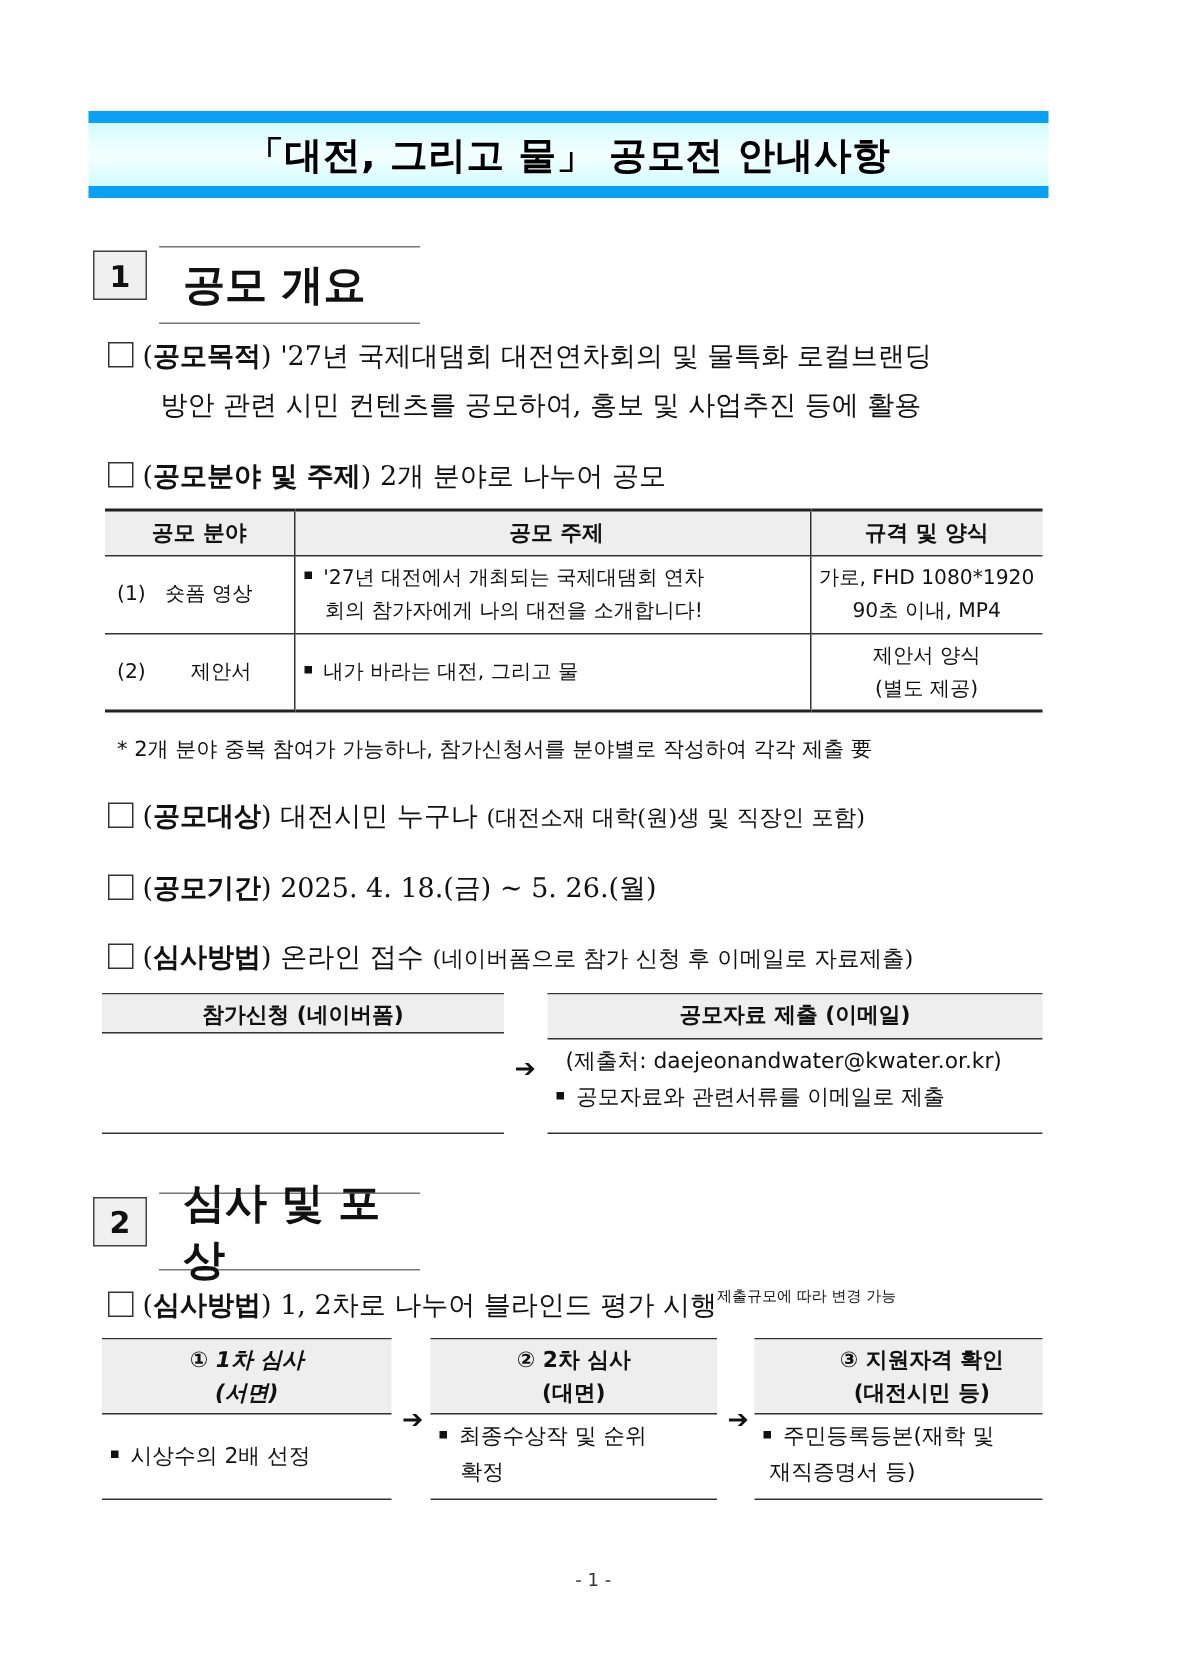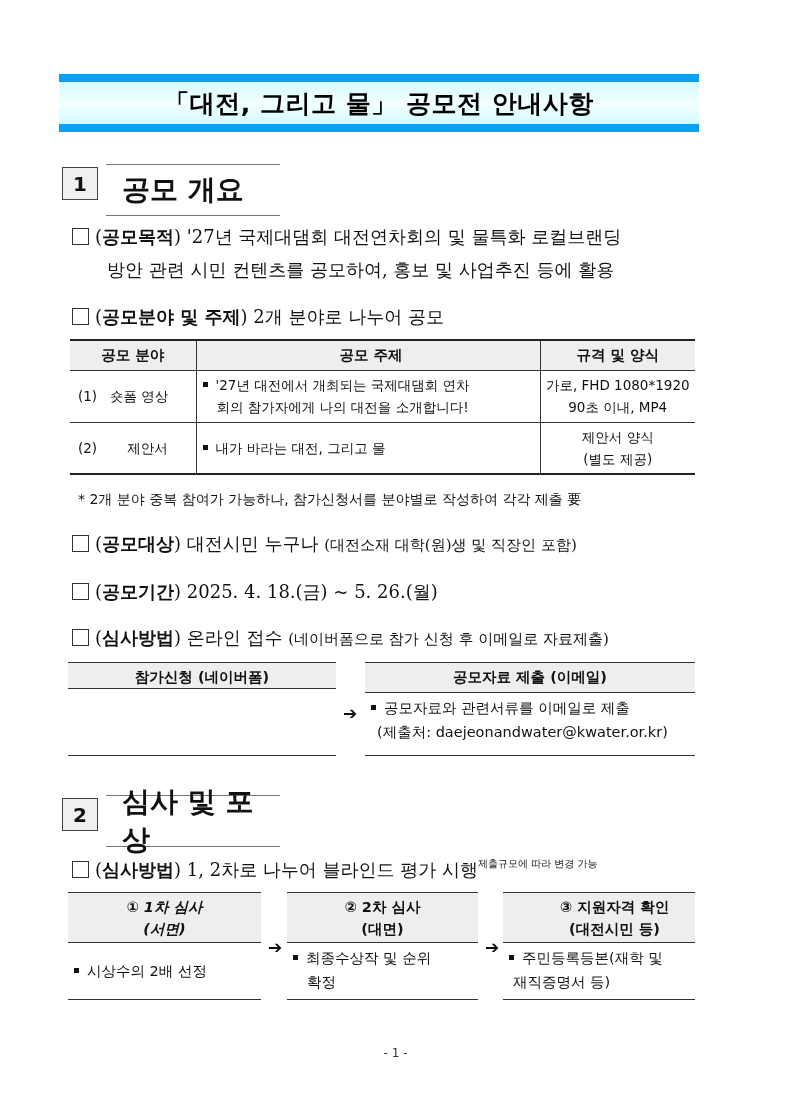--- a/index.html
+++ b/index.html
@@ -128,22 +128,22 @@
   <span class="box"></span>(<b style="font-family:'DejaVu Sans',sans-serif;">심사방법</b>) <span>온라인 접수</span> <span class="small">(네이버폼으로 참가 신청 후 이메일로 자료제출)</span>
 </div>
 
 <div class="fbox" style="left:68px; top:662px; width:268px; height:94px;">
   <div class="hd" style="height:26px; line-height:28px;">참가신청 (네이버폼)</div>
 </div>
 <div class="arrow" style="left:343px; top:703px;">➔</div>
 <div class="fbox" style="left:365px; top:662px; width:330px; height:94px;">
   <div class="hd" style="height:30px; line-height:28px;">공모자료 제출 (이메일)</div>
   <div class="bd" style="padding-top:3px;">
+    <div style="padding-left:6px;">(제출처: daejeonandwater@kwater.or.kr)</div>
     <div><span class="bullet"></span><span>공모자료와 관련서류를 이메일로 제출</span></div>
-    <div style="padding-left:6px;">(제출처: daejeonandwater@kwater.or.kr)</div>
   </div>
 </div>
 
 <div class="sec" style="top:795px;">
   <div class="num">2</div>
   <div class="title">심사 및 포상</div>
 </div>
 
 <div class="line serif" style="top:857px;">
   <span class="box"></span>(<b style="font-family:'DejaVu Sans',sans-serif;">심사방법</b>) <span>1, 2차로 나누어 블라인드 평가 시행</span><sup>제출규모에 따라 변경 가능</sup>

